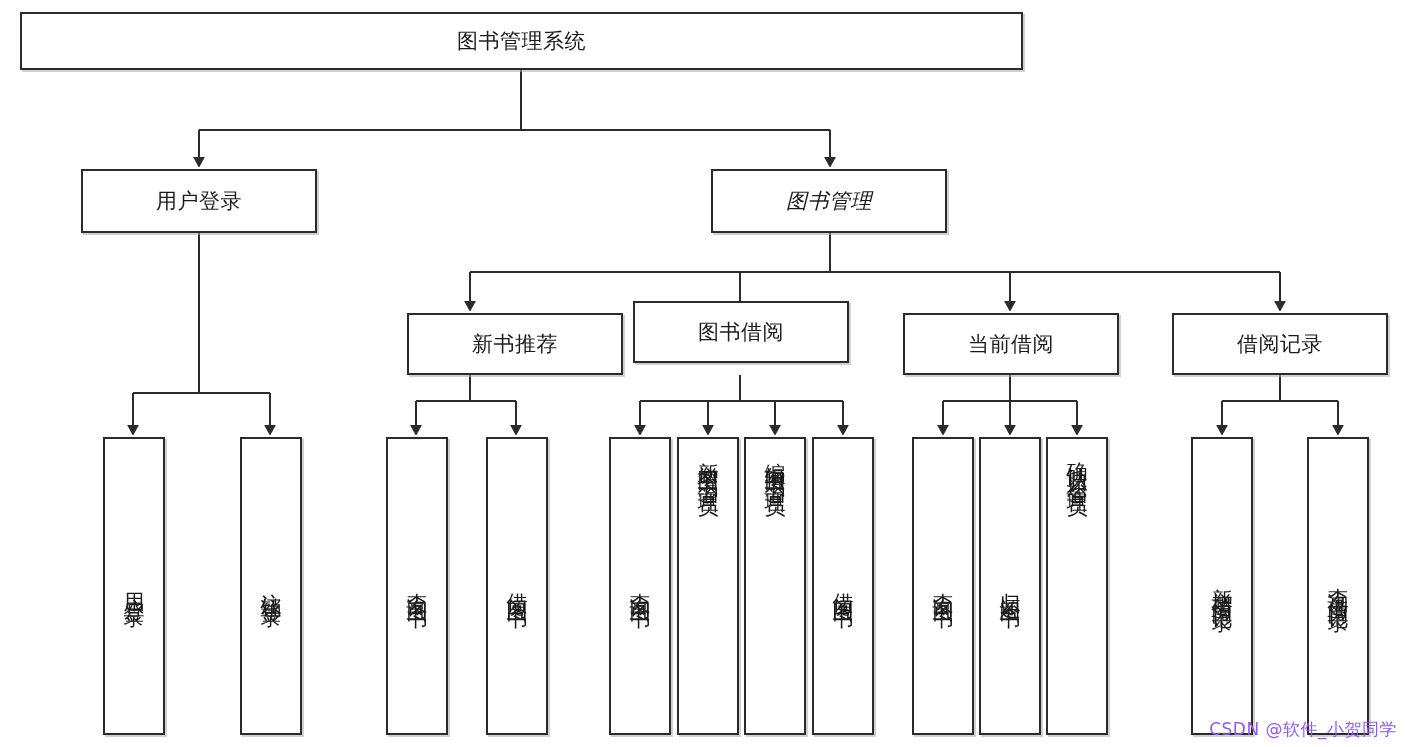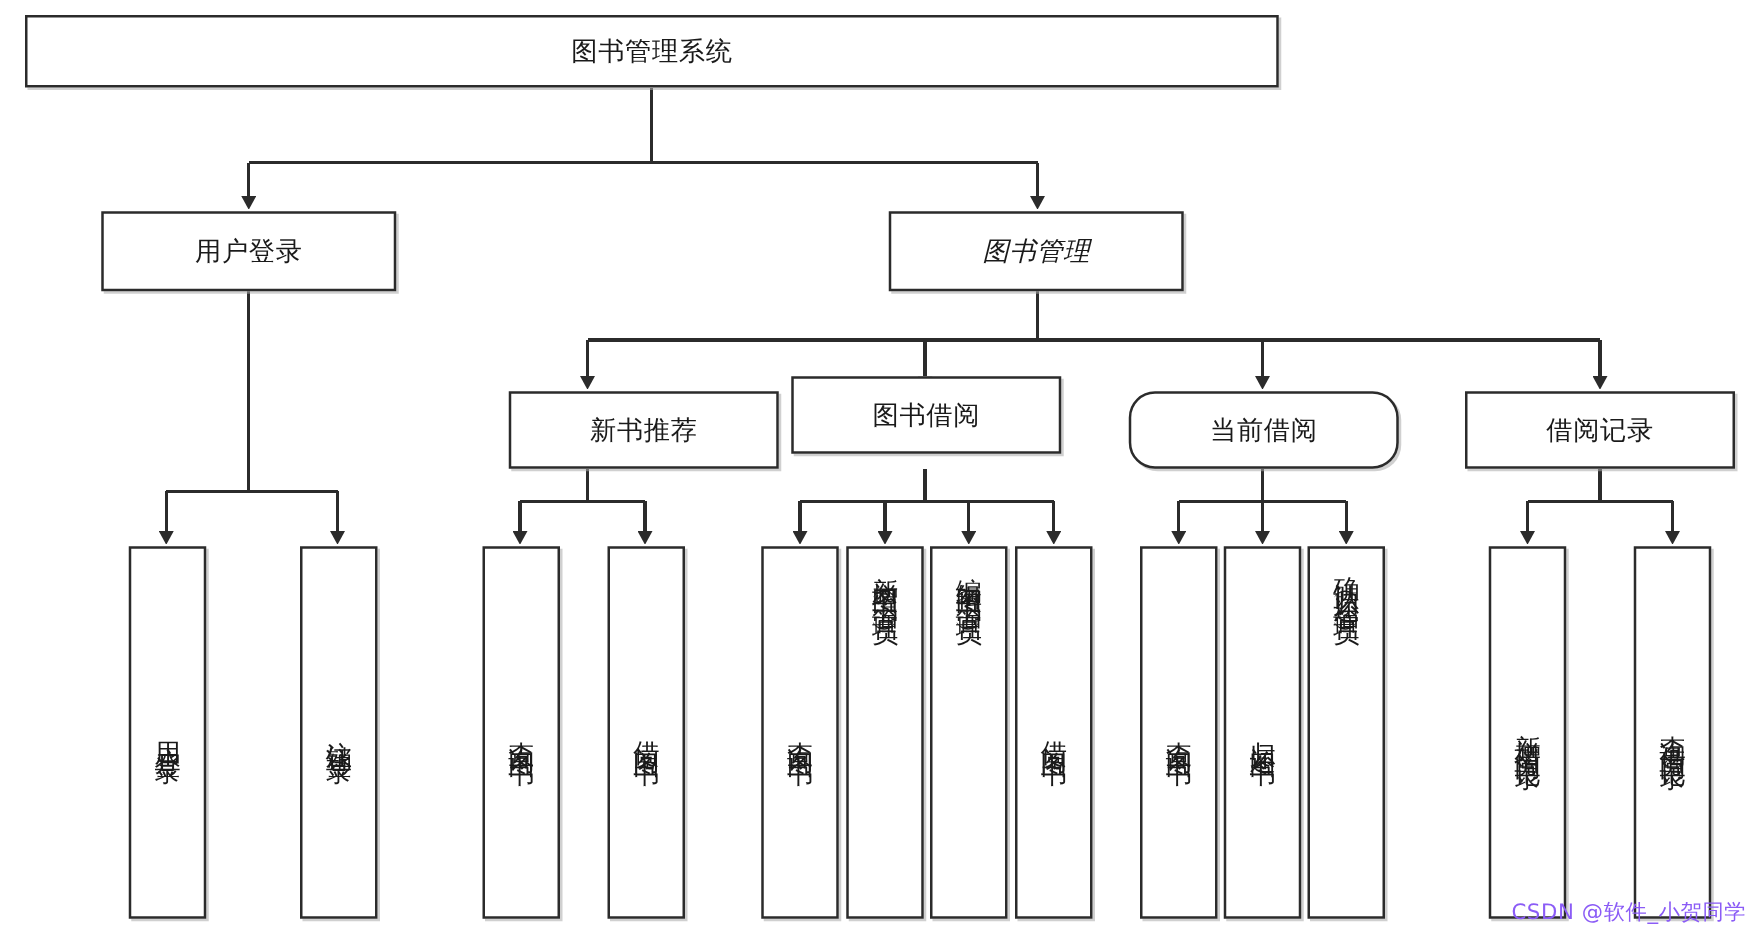--- a/index.html
+++ b/index.html
@@ -142,21 +142,21 @@
   <div class="node-box" style="left:711px; top:169px; width:236px; height:64px;font-style:italic;">
     <span class="node-label-h">图书管理</span>
   </div>
 
   <div class="node-box" style="left:361px; top:313px; width:216px; height:62px;margin-left:46px;">
     <span class="node-label-h">新书推荐</span>
   </div>
   <div class="node-box" style="left:633px; top:301px; width:216px; height:62px;">
     <span class="node-label-h">图书借阅</span>
   </div>
-  <div class="node-box" style="left:903px; top:313px; width:216px; height:62px;border-radius:21px;">
+  <div class="node-box" style="left:903px; top:313px; width:216px; height:62px;">
     <span class="node-label-h">当前借阅</span>
   </div>
   <div class="node-box" style="left:1172px; top:313px; width:216px; height:62px;justify-content:center;">
     <span class="node-label-h">借阅记录</span>
   </div>
 
   <div class="node-box leaf center-v" style="left:103px; top:437px; width:62px; height:298px;">
     <span class="node-label-v">用户登录</span>
   </div>
   <div class="node-box leaf center-v" style="left:240px; top:437px; width:62px; height:298px;">

